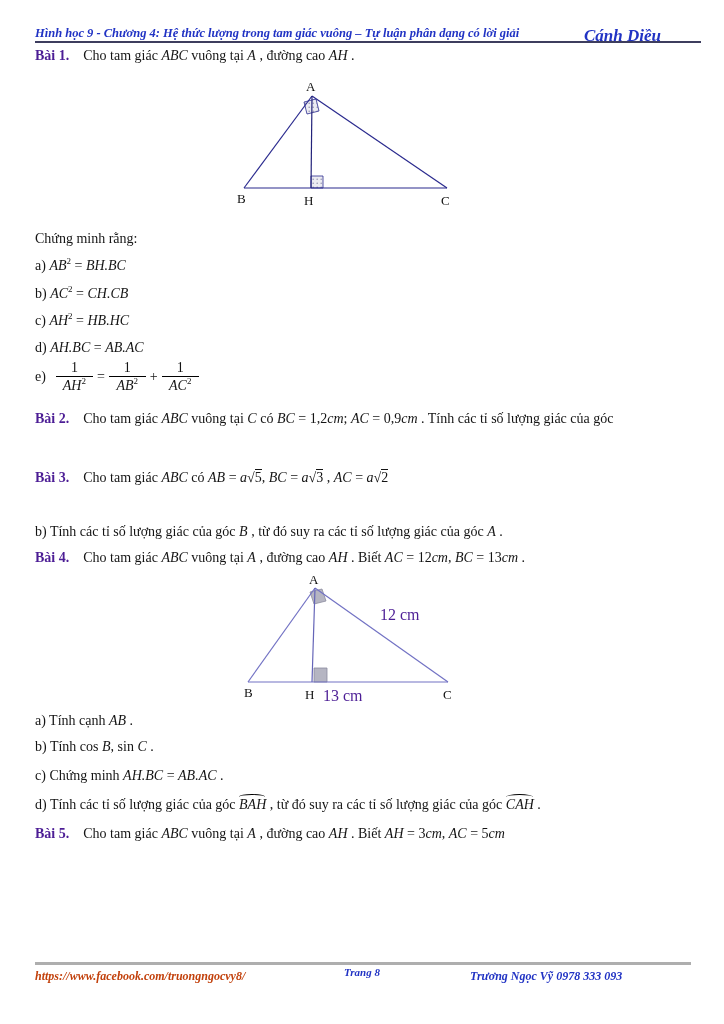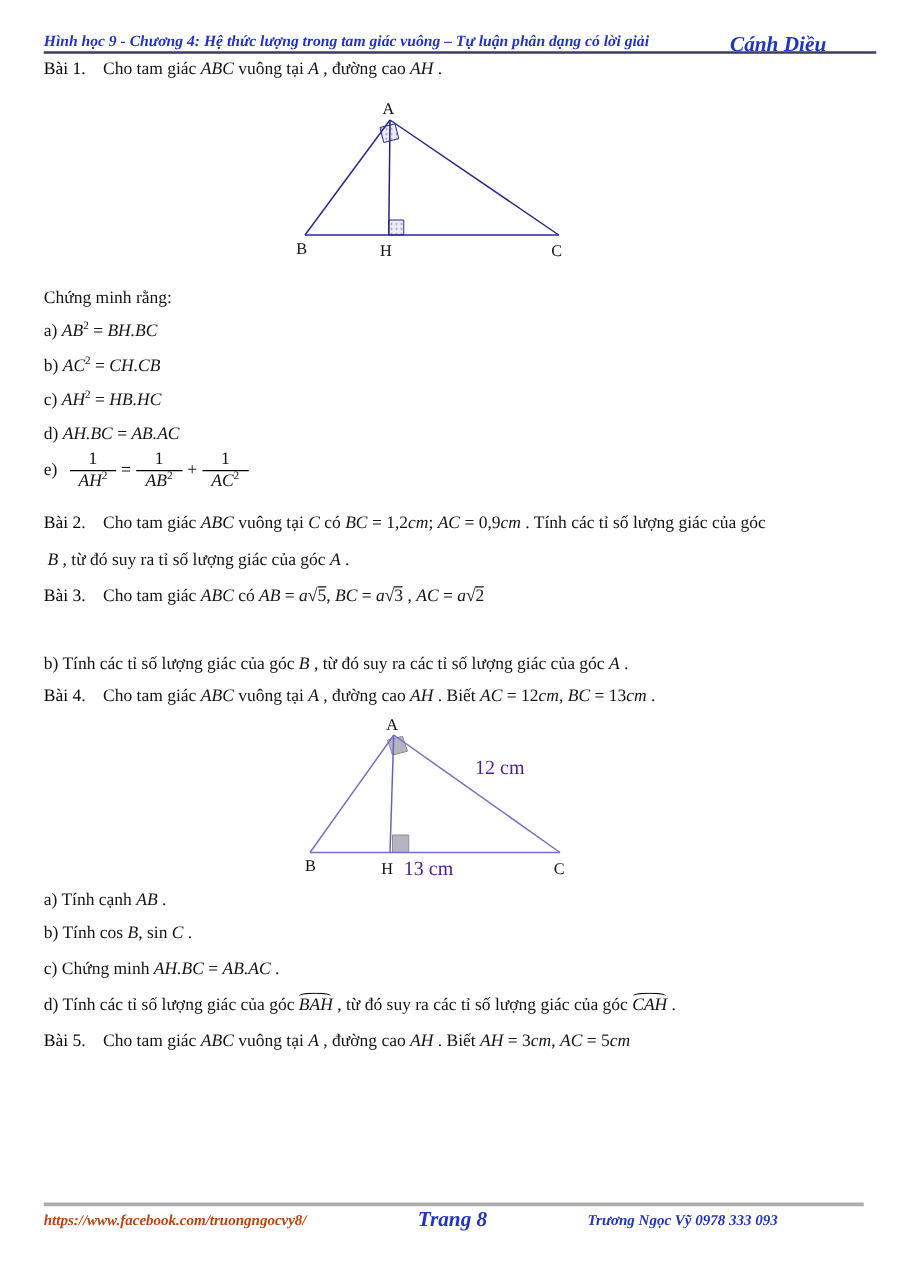--- a/index.html
+++ b/index.html
@@ -8,28 +8,28 @@
 
   
   .hdr-title{position:absolute;left:35px;top:26px;font-size:12.5px;font-weight:bold;
              font-style:italic;color:#2133c4;white-space:nowrap;}
   .hdr-brand{position:absolute;left:584px;top:26px;font-size:17px;font-weight:bold;
              font-style:italic;color:#2133c4;white-space:nowrap;}
   .hdr-rule{position:absolute;left:35px;top:41px;width:666px;height:2px;background:#3d3d5e;}
   .ftr-rule{position:absolute;left:35px;top:962px;width:656px;height:3px;background:#aeaeae;}
   .ftr-url{position:absolute;left:35px;top:969px;font-size:12px;font-weight:bold;
            font-style:italic;color:#c2410c;text-decoration:none;}
-  .ftr-page{position:absolute;left:0;top:966px;width:724px;text-align:center;font-size:17px;
+  .ftr-page{position:absolute;left:0;top:966px;width:724px;text-align:center;font-size:11px;
             font-weight:bold;font-style:italic;color:#2133c4;}
   .ftr-author{position:absolute;left:470px;top:969px;font-size:12px;font-weight:bold;
               font-style:italic;color:#2133c4;white-space:nowrap;}
 
   
   .line{position:absolute;left:35px;font-size:14px;white-space:nowrap;}
-  .plabel{color:#000000;font-weight:normal;margin-right:14px;}
+  .plabel{color:#4c1d95;font-weight:bold;margin-right:14px;}
   .m{font-style:italic;}
   .sup{font-size:9px;vertical-align:super;line-height:0;}
   .rad{border-top:1px solid #141414;}
   .hat{position:relative;display:inline-block;font-style:italic;}
   .hat::before{content:"";position:absolute;left:0;right:1px;top:-3px;height:5px;
                border-top:1.4px solid #000;border-radius:60% 60% 0 0;}
 
   
   .eline{position:absolute;left:35px;top:360px;display:flex;align-items:center;font-size:14px;}
   .eline .lead{margin-right:10px;}
@@ -97,21 +97,20 @@
     <span class="op">+</span>
     <span class="frac">
       <span class="top">1</span>
       <span class="bot"><span class="m">AC</span><span class="sup">2</span></span>
     </span>
   </div>
 
   <div class="line" style="top:411px">
     <span class="plabel">Bài 2.</span><span><span>Cho tam giác </span><span class="m">ABC</span><span> vuông tại </span><span class="m">C</span><span> có </span><span class="m">BC</span><span> = 1,2</span><span class="m">cm</span><span>; </span><span class="m">AC</span><span> = 0,9</span><span class="m">cm</span><span> . Tính các tỉ số lượng giác của góc</span></span>
   </div>
-  <div class="line" style="top:441px;left:38px"><span class="m">B</span><span> , từ đó suy ra tỉ số lượng giác của góc </span><span class="m">A</span><span> .</span></div>
 
   <div class="line" style="top:470px">
     <span class="plabel">Bài 3.</span><span><span>Cho tam giác </span><span class="m">ABC</span><span> có </span><span class="m">AB</span><span> = </span><span class="m">a</span><span>√</span><span class="rad">5</span><span>, </span><span class="m">BC</span><span> = </span><span class="m">a</span><span>√</span><span class="rad">3</span><span> , </span><span class="m">AC</span><span> = </span><span class="m">a</span><span>√</span><span class="rad">2</span></span>
   </div>
   <div class="line" style="top:524px"><span>b) Tính các tỉ số lượng giác của góc </span><span class="m">B</span><span> , từ  đó suy ra các tỉ số lượng giác của góc </span><span class="m">A</span><span> .</span></div>
 
   <div class="line" style="top:550px">
     <span class="plabel">Bài 4.</span><span><span>Cho tam giác </span><span class="m">ABC</span><span> vuông tại </span><span class="m">A</span><span> , đường cao </span><span class="m">AH</span><span> . Biết </span><span class="m">AC</span><span> = 12</span><span class="m">cm</span><span>, </span><span class="m">BC</span><span> = 13</span><span class="m">cm</span><span> .</span></span>
   </div>
 

